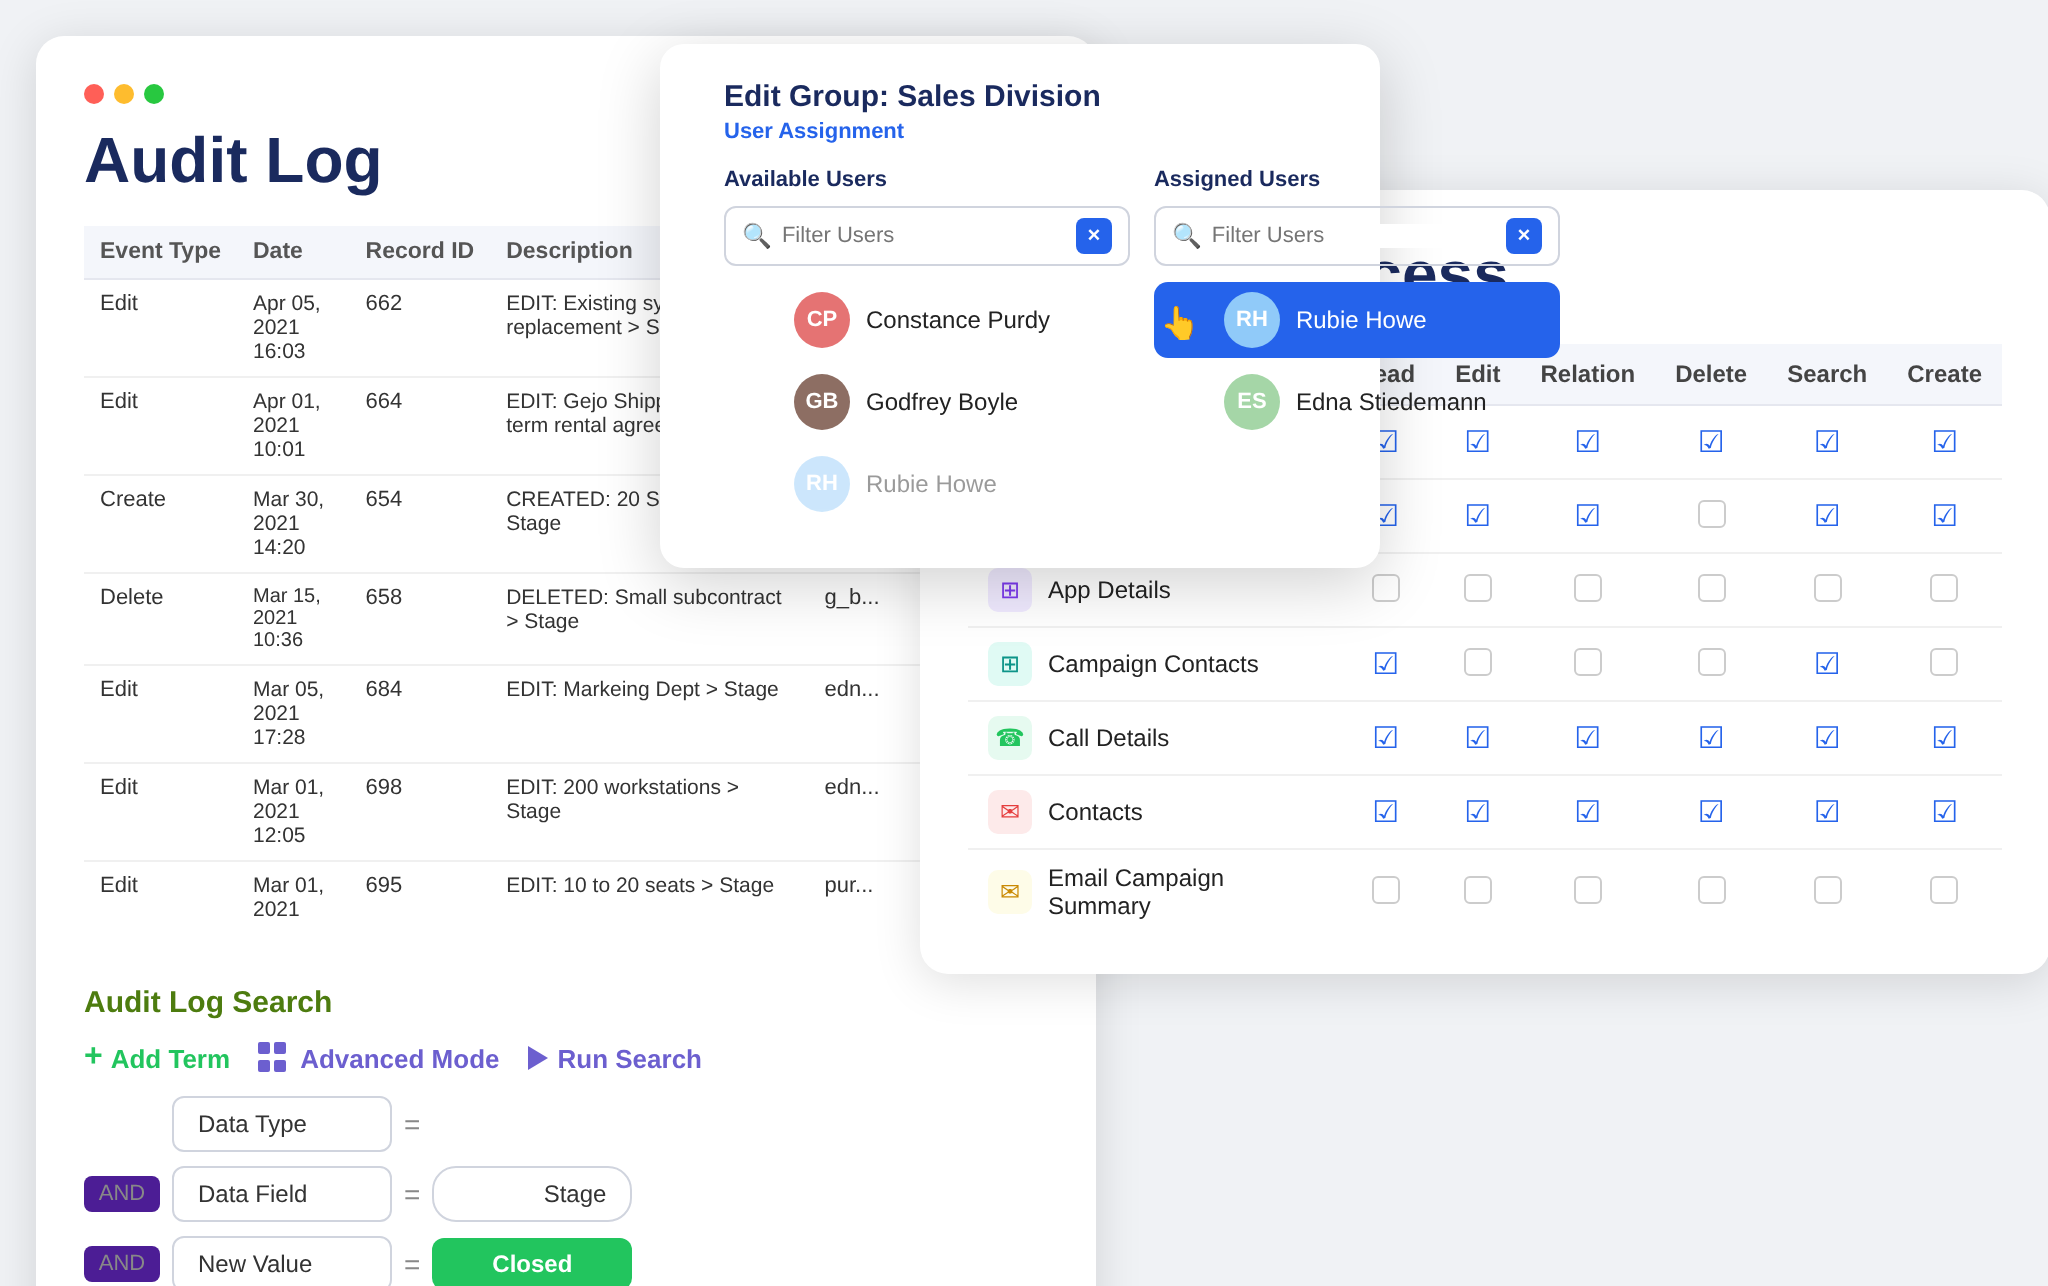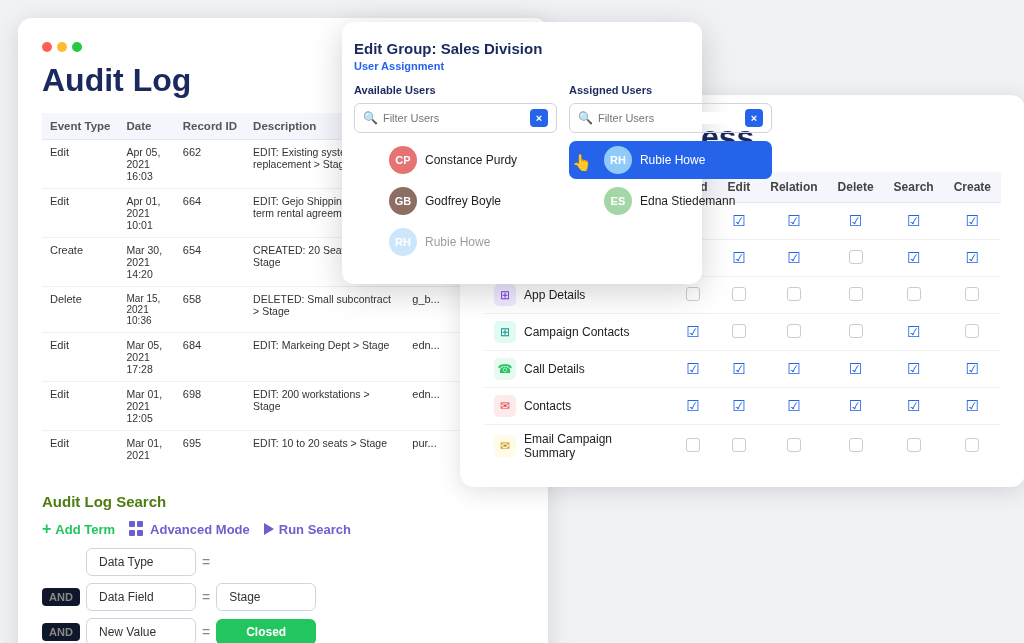--- a/index.html
+++ b/index.html
@@ -159,23 +159,23 @@
 
     .search-row {
       display: flex;
       align-items: center;
       gap: 6px;
       margin-bottom: 7px;
     }
 
     .and-label {
       font-size: 11px;
-      font-weight: 700;
+      font-weight: 400;
       color: #888;
-      background: #0f172a;
+      background: #4c1d95;
       border-radius: 4px;
       padding: 3px 7px;
       min-width: 38px;
       text-align: center;
     }
 
     .search-field-box {
       border: 1.5px solid #d0d4de;
       border-radius: 6px;
       padding: 6px 12px;
@@ -214,26 +214,26 @@
       border: none;
       cursor: pointer;
       min-width: 100px;
       text-align: center;
     }
 
     
     .edit-group-panel {
       position: absolute;
       top: 22px;
-      left: 342px;
+      left: 330px;
       width: 360px;
       background: white;
       border-radius: 12px;
       box-shadow: 0 8px 32px rgba(0,0,0,0.18);
-      padding: 18px 12px 20px;
+      padding: 18px 32px 20px;
       z-index: 10;
     }
 
     .edit-group-title {
       font-size: 15px;
       font-weight: 700;
       color: #1a2a5e;
       margin-bottom: 3px;
     }
 
@@ -553,21 +553,21 @@
     <div class="search-row">
       <span class="and-label" style="visibility:hidden"></span>
       <div class="search-field-box">Data Type</div>
       <span class="eq-label">=</span>
     </div>
 
     <div class="search-row">
       <span class="and-label">AND</span>
       <div class="search-field-box">Data Field</div>
       <span class="eq-label">=</span>
-      <div class="search-field-box" style="min-width:100px;text-align:left;">Stage</div>
+      <div class="search-field-box" style="min-width:100px;text-align:right;border-radius:12px;">Stage</div>
     </div>
 
     <div class="search-row">
       <span class="and-label">AND</span>
       <div class="search-field-box">New Value</div>
       <span class="eq-label">=</span>
       <div class="value-green">Closed</div>
     </div>
   </div>
 </div>

